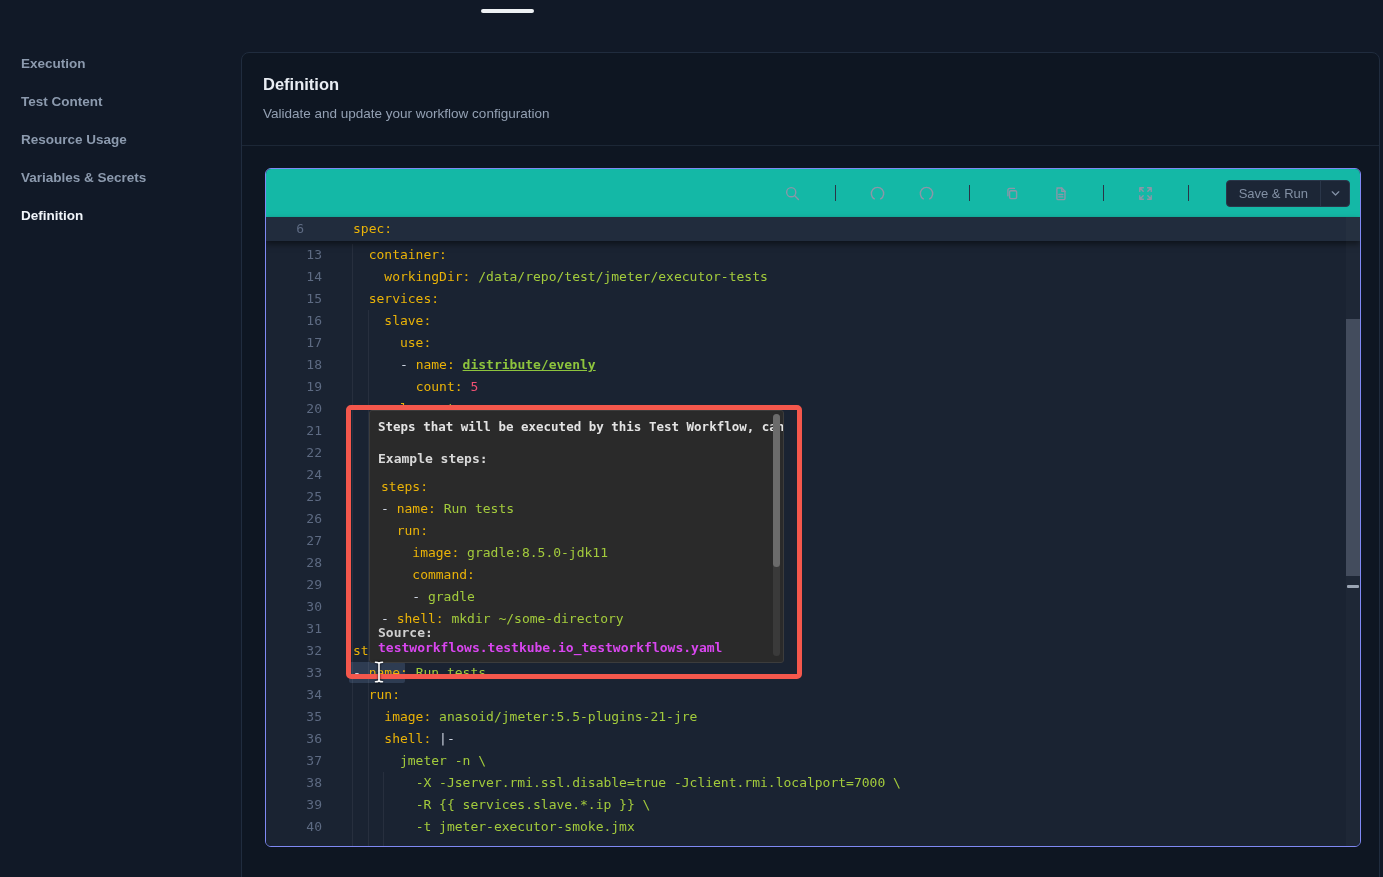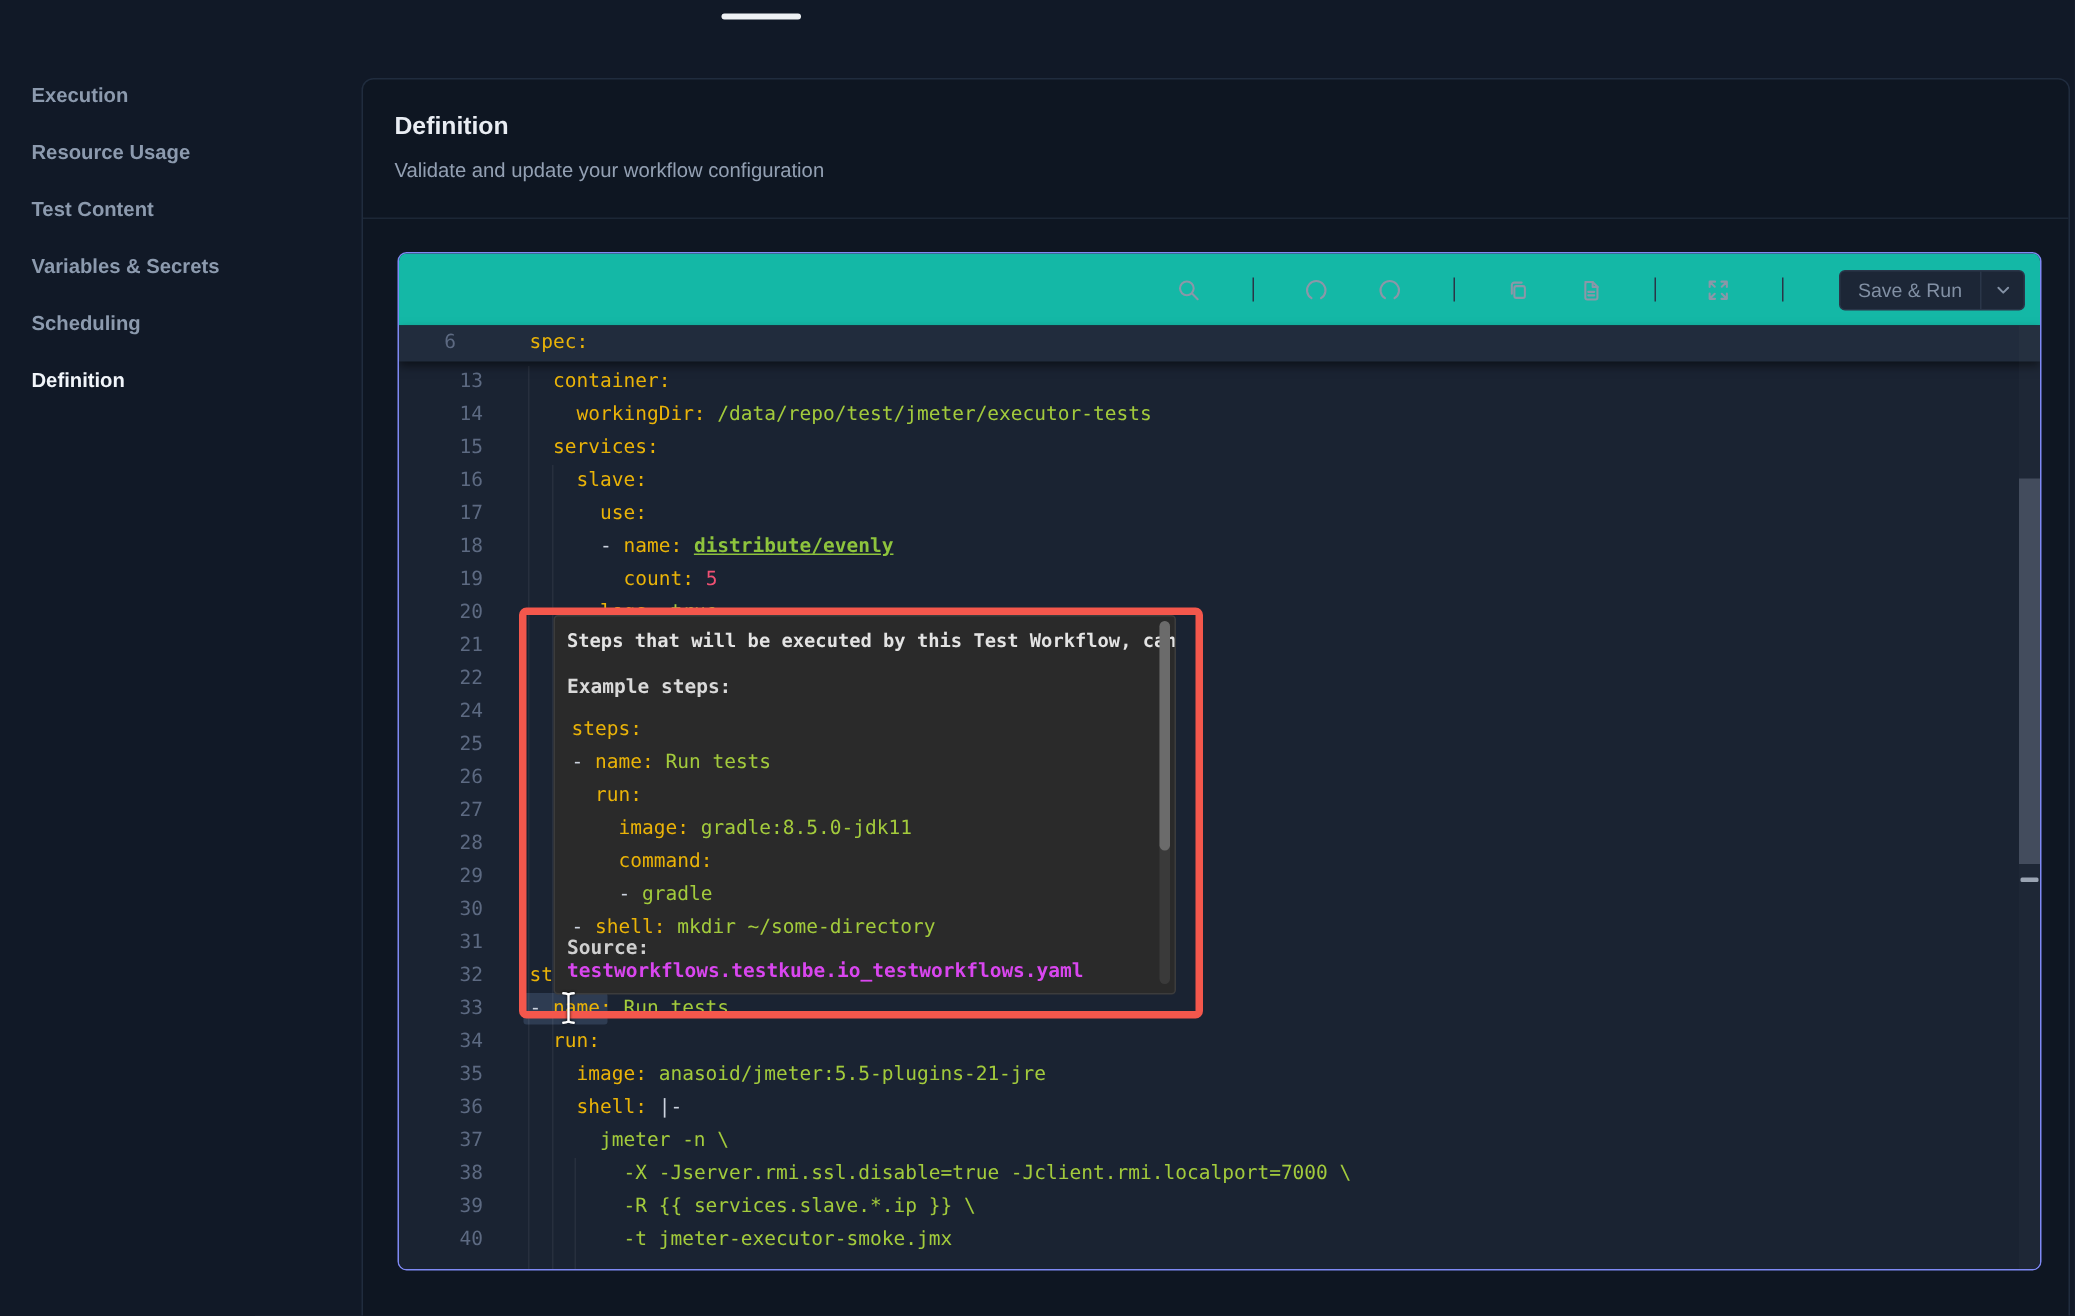--- a/index.html
+++ b/index.html
@@ -118,24 +118,23 @@
     filter:drop-shadow(0 0 1.2px rgba(0,0,0,.95)); }
   .cursor svg { stroke:#fff; fill:none; stroke-width:1.6; stroke-linecap:round; }
 </style>
 </head>
 <body>
 
 <div class="top-dash"></div>
 
 <nav class="sidebar">
     <div class="side-item">Execution</div>
+    <div class="side-item">Test Content</div>
     <div class="side-item">Resource Usage</div>
-    <div class="side-item">Test Content</div>
     <div class="side-item">Variables &amp; Secrets</div>
-    <div class="side-item">Scheduling</div>
     <div class="side-item active">Definition</div>
   </nav>
 
 <section class="panel">
   <h1 class="panel-title">Definition</h1>
   <div class="panel-sub">Validate and update your workflow configuration</div>
   <div class="panel-divider"></div>
 
   <div class="editor">
 

